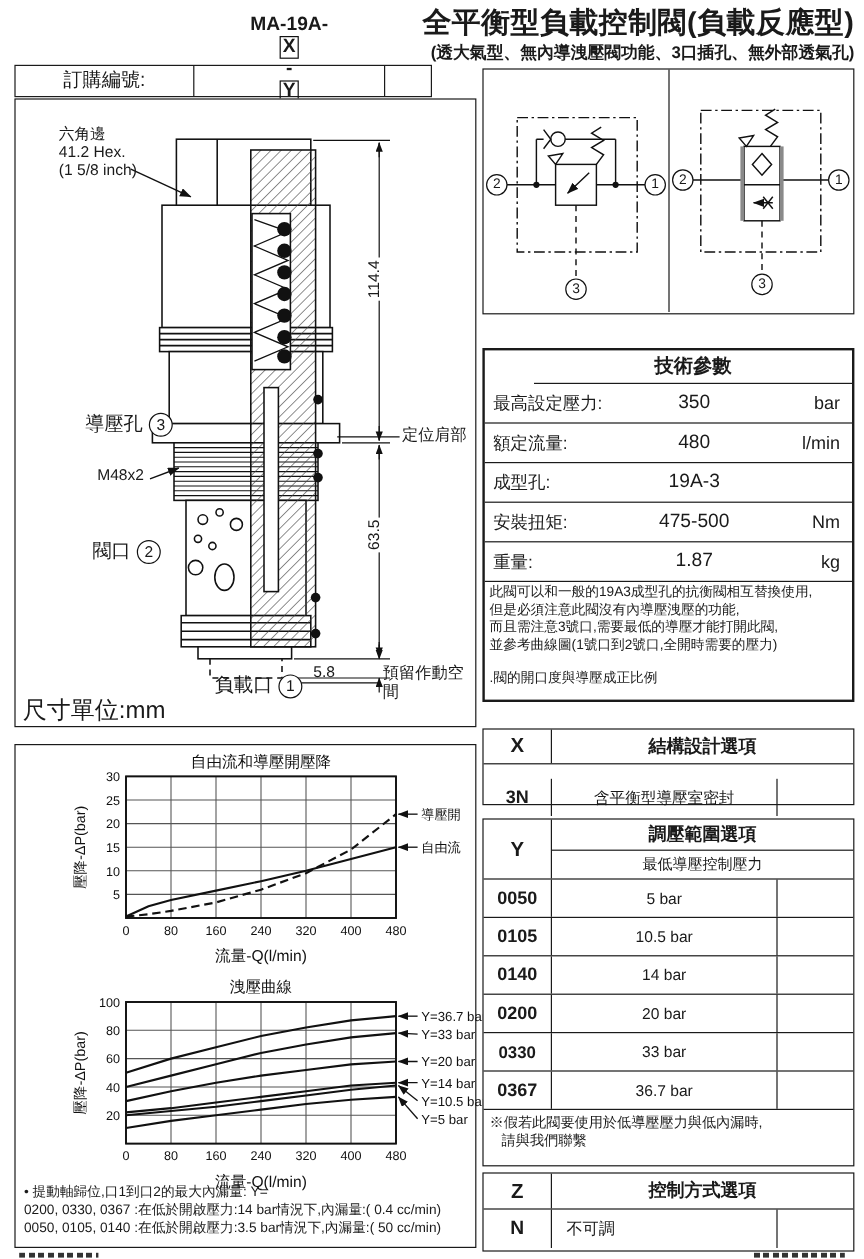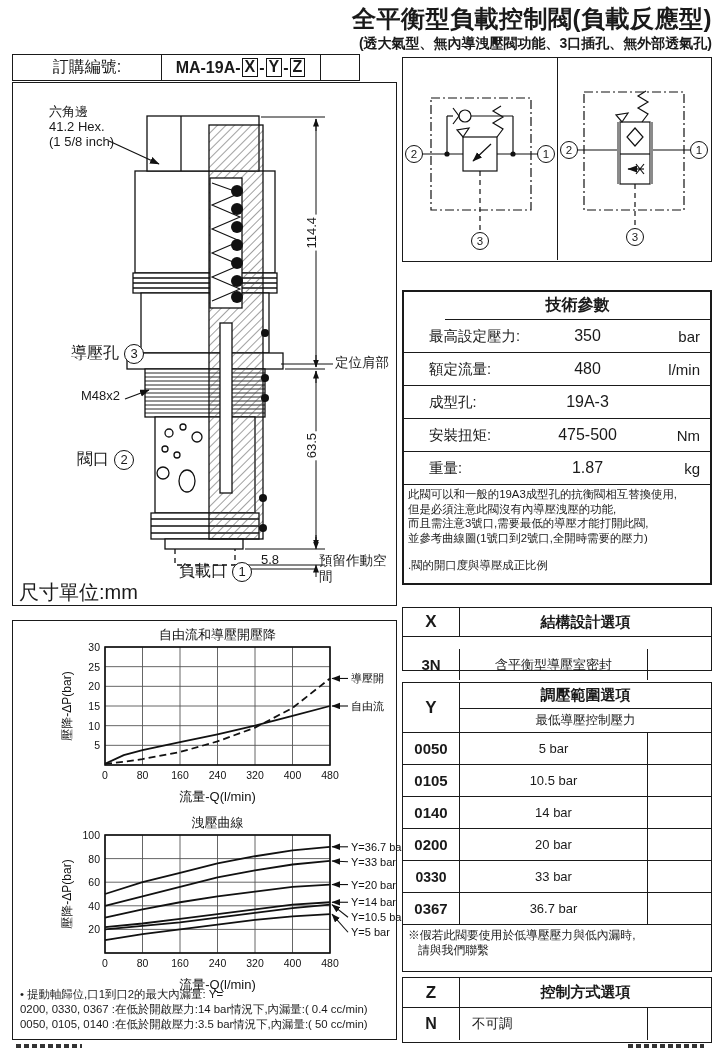--- a/index.html
+++ b/index.html
@@ -8,36 +8,36 @@
     font-family:"Liberation Sans", sans-serif;color:#1a1a1a;overflow:hidden;
   }
   .abs{position:absolute;}
   .box{position:absolute;border:1.5px solid #1a1a1a;background:#fff;box-sizing:border-box;}
   
   .title{position:absolute;top:3px;right:8px;font-size:24px;font-weight:700;letter-spacing:.5px;}
   .subtitle{position:absolute;top:35px;right:8px;font-size:14px;font-weight:700;}
   
   .order{display:flex;align-items:stretch;}
   .order .c1{width:148px;border-right:1.2px solid #1a1a1a;display:flex;align-items:center;justify-content:center;font-size:16px;}
-  .order .c2{width:158px;border-right:1.2px solid #1a1a1a;display:flex;align-items:center;justify-content:center;font-size:16px;font-weight:700;}
+  .order .c2{width:158px;border-right:1.2px solid #1a1a1a;display:flex;align-items:center;justify-content:center;font-size:16px;font-weight:700;flex-direction:column;}
   .order .c3{flex:1;}
   .codebox{display:inline-block;border:1.6px solid #111;padding:0 2px;margin:0 1px;line-height:1.05;}
   
   .circ{display:inline-flex;width:18px;height:18px;border:1.4px solid #111;border-radius:50%;
         align-items:center;justify-content:center;font-size:11.5px;background:#fff;box-sizing:border-box;}
   .circ.big{width:20px;height:20px;font-size:13px;}
   
   .dlab{position:absolute;font-size:13px;line-height:1.15;}
   .dlab16{position:absolute;font-size:16px;display:flex;align-items:center;gap:5px;}
   .vdim{position:absolute;font-size:13px;background:#fff;writing-mode:vertical-rl;transform:rotate(180deg);padding:2px 0;}
   
   .tectitle{height:27px;display:flex;align-items:center;justify-content:center;
             font-weight:700;font-size:16px;border-bottom:1.6px solid #1a1a1a;margin-left:41px;}
   .trow{display:flex;align-items:center;height:32px;border-bottom:1.4px solid #1a1a1a;}
-  .trow .tl{flex:0 0 120px;padding-left:25px;font-size:14.5px;}
+  .trow .tl{flex:0 0 120px;padding-left:7px;font-size:14.5px;}
   .trow .tv{flex:1;text-align:center;font-size:16px;}
   .trow .tu{flex:0 0 74px;text-align:right;padding-right:10px;font-size:15px;}
   .technote{padding:2px 4px;font-size:11.4px;line-height:1.28;}
   
   .orow{display:flex;box-sizing:border-box;}
   .ocode{width:57px;border-right:1.2px solid #1a1a1a;display:flex;align-items:center;justify-content:center;
          font-weight:700;box-sizing:border-box;}
   .olabel{width:188px;border-right:1.2px solid #1a1a1a;display:flex;align-items:center;justify-content:center;
           font-size:13px;box-sizing:border-box;}
   .oempty{flex:1;}

